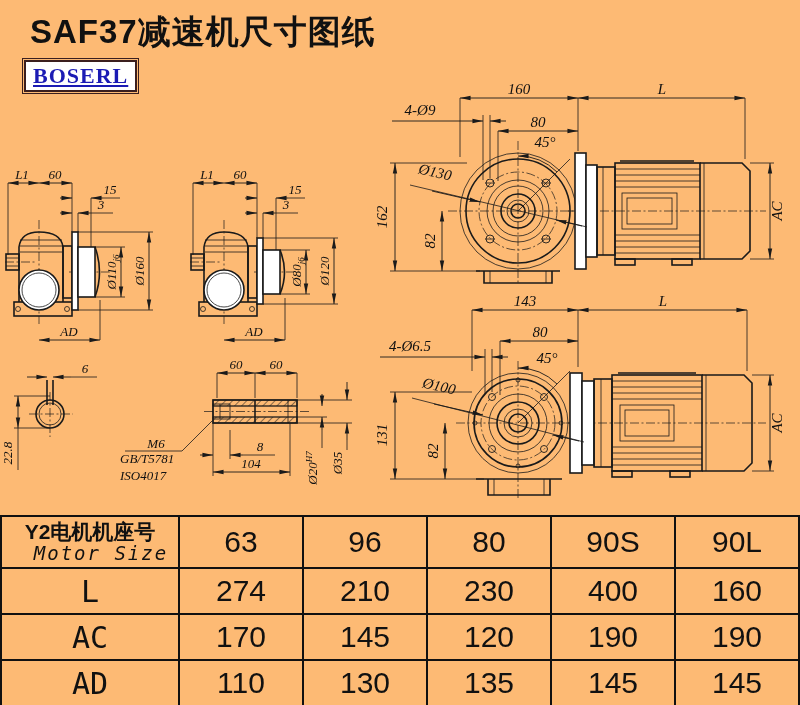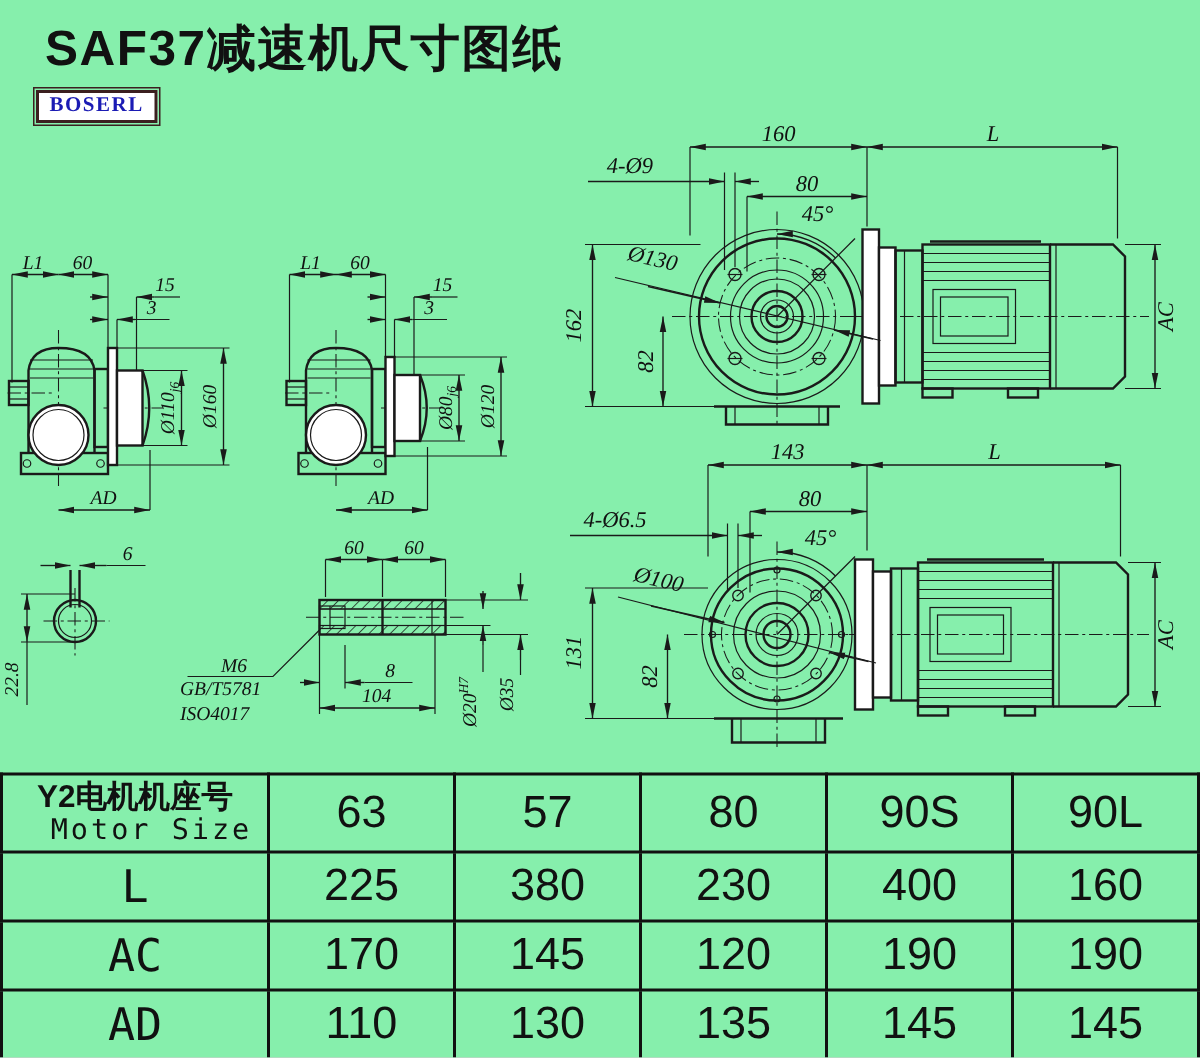--- a/index.html
+++ b/index.html
@@ -1,38 +1,38 @@
 <!DOCTYPE html>
 <html><head>
 <meta charset="utf-8">
 <style>
   html,body{margin:0;padding:0;background:#fff;}
-  .page{position:relative;width:800px;height:705px;background:#86efac;overflow:hidden;
+  .page{position:relative;width:800px;height:705px;background:#fdba74;overflow:hidden;
         font-family:"Liberation Sans","DejaVu Sans",sans-serif;color:#111;}
   .title{position:absolute;left:30px;top:10px;font-size:33px;font-weight:bold;
          letter-spacing:1px;color:#111;}
   .logo{position:absolute;left:24px;top:60px;padding:1px 7px;
         border:2px solid #3b1f1f;outline:1px solid #3b1f1f;outline-offset:1px;
-        font-family:"Liberation Serif","DejaVu Serif",serif;font-size:14px;
-        font-weight:bold;color:#1b1bb4;letter-spacing:1px;background:#fff;}
+        font-family:"Liberation Serif","DejaVu Serif",serif;font-size:22px;
+        font-weight:bold;color:#1b1bb4;letter-spacing:1px;background:#fff;text-decoration:underline;}
   svg{position:absolute;overflow:visible;}
   svg text{font-family:"Liberation Serif","DejaVu Serif",serif;font-style:italic;fill:#111;}
   .ol{stroke:#1a1a1a;stroke-width:1.6;fill:none;}
   .olw{stroke:#1a1a1a;stroke-width:1.6;fill:#fff;}
   .tn{stroke:#1a1a1a;stroke-width:0.8;fill:none;}
   .dl{stroke:#1a1a1a;stroke-width:0.9;fill:none;}
   .cl{stroke:#1a1a1a;stroke-width:0.7;fill:none;stroke-dasharray:9 2.5 2 2.5;}
   table.dim{position:absolute;left:0;top:515px;width:800px;height:190px;
             border-collapse:collapse;table-layout:fixed;}
   table.dim td{border:2.5px solid #111;text-align:center;vertical-align:middle;
                font-size:30px;color:#111;padding:0;}
   td.hd{font-size:21px;line-height:1.1;text-align:left;padding-left:4px;}
   .cn{font-size:21px;font-weight:bold;white-space:nowrap;}
   .en{font-family:"DejaVu Sans Mono","Liberation Mono",monospace;font-size:19px;
-      letter-spacing:2px;padding-left:22px;}
+      letter-spacing:2px;padding-left:22px;font-style:italic;}
   .lab{font-family:"DejaVu Sans Mono","Liberation Mono",monospace;font-size:28px;}
 </style>
 </head>
 <body>
 
 <div class="page">
 
   <div class="title">SAF37减速机尺寸图纸</div>
   <div class="logo">BOSERL</div>
 
@@ -403,29 +403,29 @@
         <col>
         <col>
       </colgroup>
     <tbody>
         <tr style="height:52px">
       <td class="hd">
         <div class="cn">Y2电机机座号</div>
         <div class="en">Motor Size</div>
       </td>
       <td>63</td>
-      <td>57</td>
+      <td>96</td>
       <td>80</td>
       <td>90S</td>
       <td>90L</td>
     </tr>
     <tr style="height:46px">
       <td class="lab">L</td>
-      <td>225</td>
-      <td>380</td>
+      <td>274</td>
+      <td>210</td>
       <td>230</td>
       <td>400</td>
       <td>160</td>
     </tr>
     <tr style="height:46px">
       <td class="lab">AC</td>
       <td>170</td>
       <td>145</td>
       <td>120</td>
       <td>190</td>

